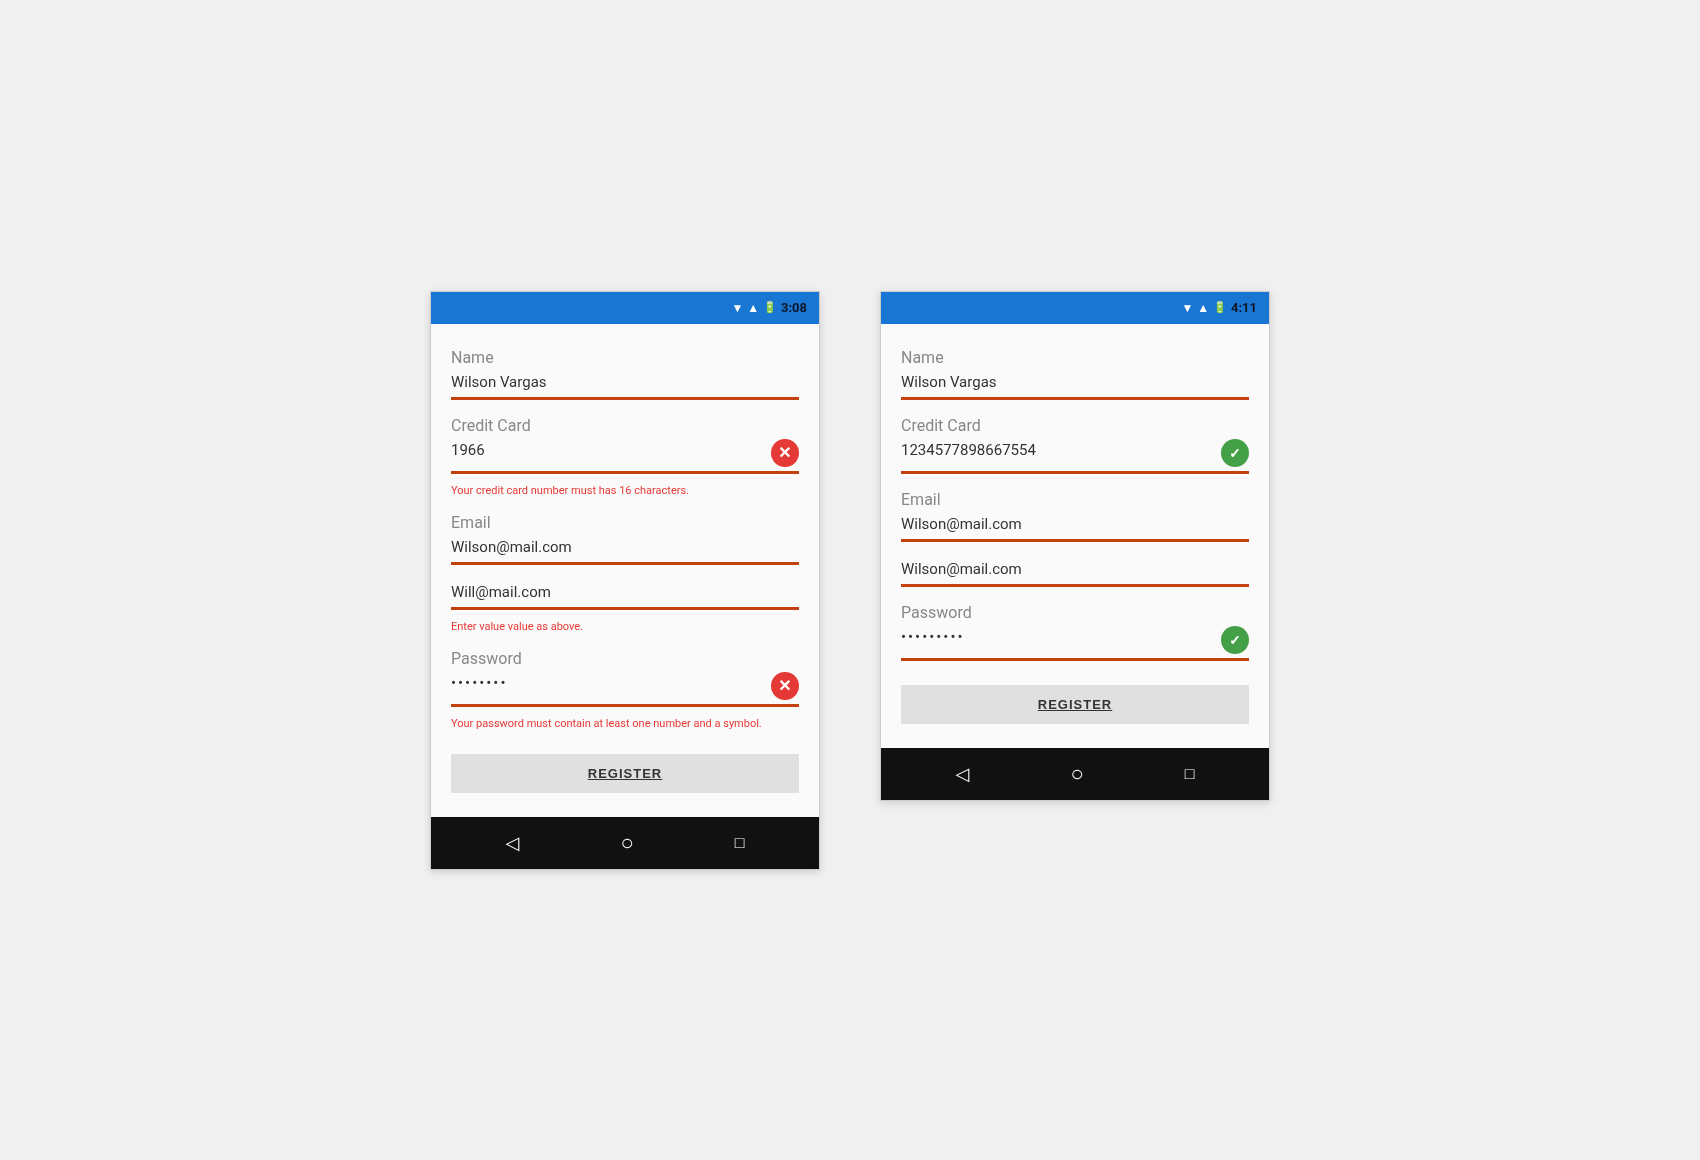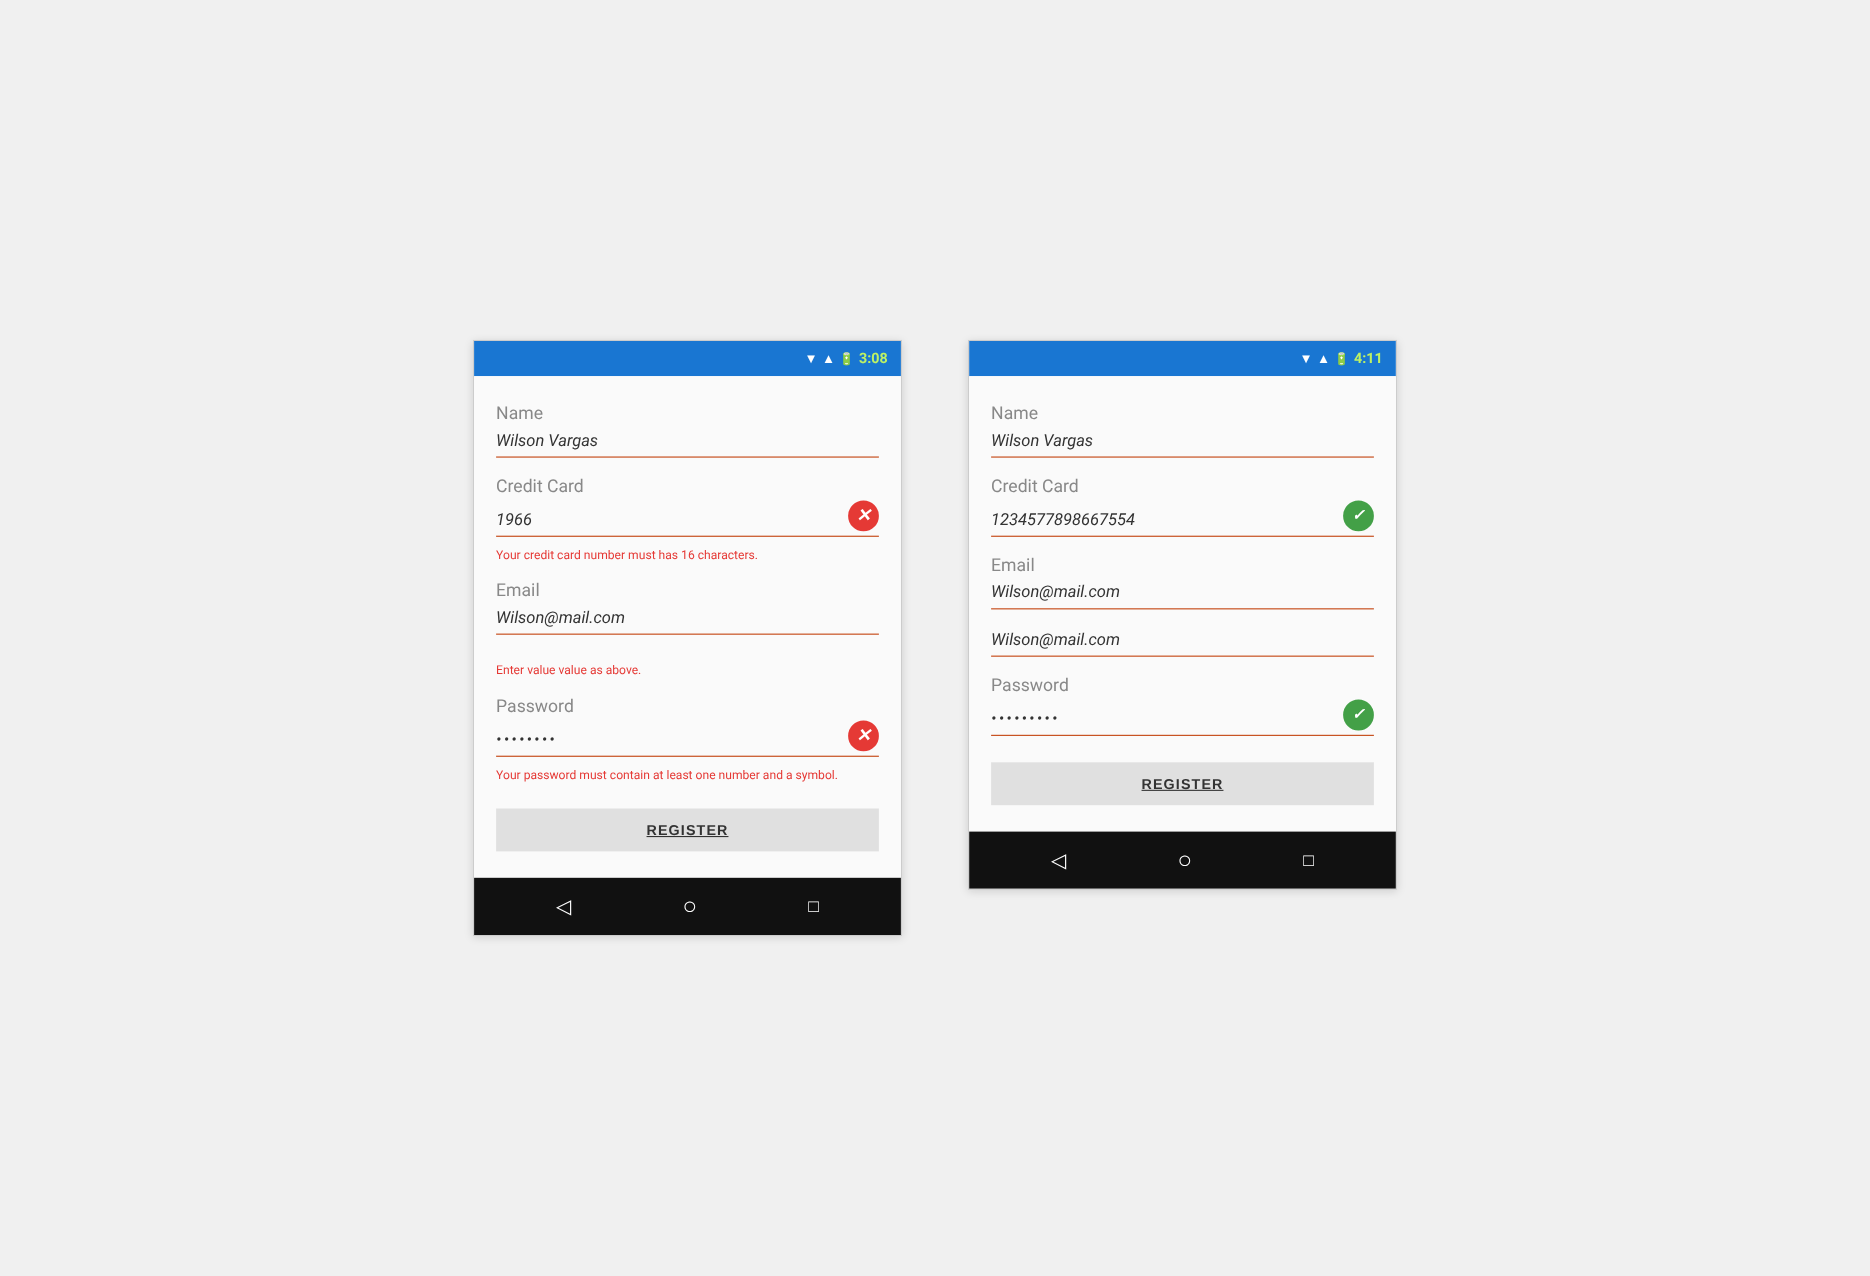--- a/index.html
+++ b/index.html
@@ -41,21 +41,21 @@
       gap: 6px;
     }
 
     .status-bar-icons {
       display: flex;
       align-items: center;
       gap: 4px;
     }
 
     .status-time {
-      color: #bef264;
+      color: #0f172a;
       font-size: 13px;
       font-weight: bold;
     }
 
     .wifi-icon, .signal-icon, .battery-icon {
       color: #fff;
       font-size: 12px;
     }
 
     .phone-body {
@@ -74,25 +74,24 @@
 
     .field-label {
       font-size: 16px;
       color: #888;
       margin-bottom: 4px;
       display: block;
     }
 
     .field-input-row {
       display: flex;
-      align-items: flex-end;
-      border-bottom: 1px solid #c2410c;
+      align-items: flex-start;
+      border-bottom: 3px solid #c2410c;
       padding-bottom: 4px;
       position: relative;
-      font-style: italic;
     }
 
     .field-input {
       flex: 1;
       font-size: 15px;
       color: #333;
       background: transparent;
       border: none;
       outline: none;
       padding: 2px 0;
@@ -225,20 +224,23 @@
       </div>
 
       <div class="form-group">
         <span class="field-label">Email</span>
         <div class="field-input-row">
           <span class="field-input">Wilson@mail.com</span>
         </div>
       </div>
 
       <div class="form-group">
+        <div class="field-input-row">
+          <span class="field-input">Will@mail.com</span>
+        </div>
         <div class="error-message">Enter value value as above.</div>
       </div>
 
       <div class="form-group">
         <span class="field-label">Password</span>
         <div class="field-input-row">
           <span class="field-input dots">••••••••</span>
           <div class="field-icon-error">
             <span class="icon-x">✕</span>
           </div>

